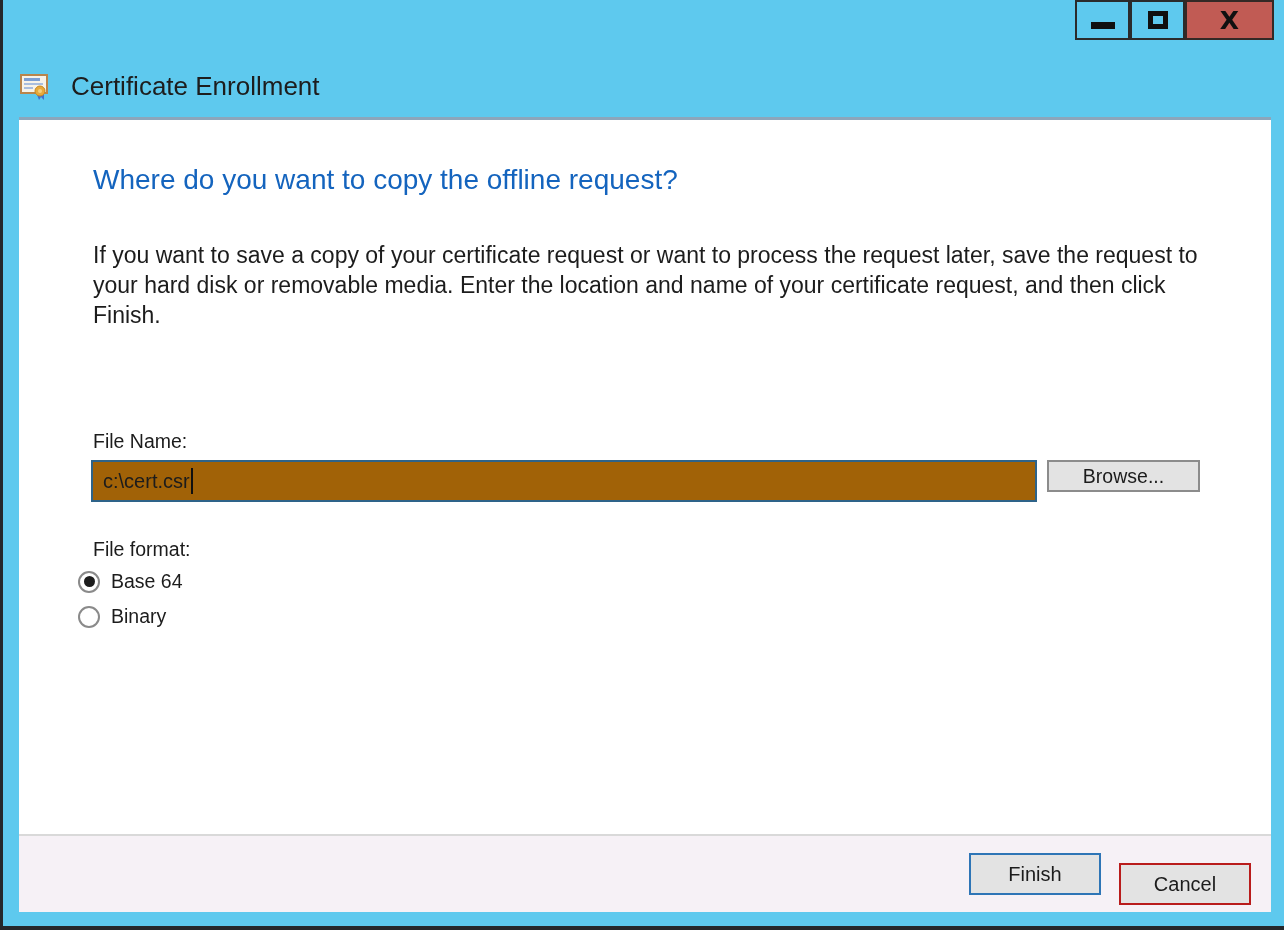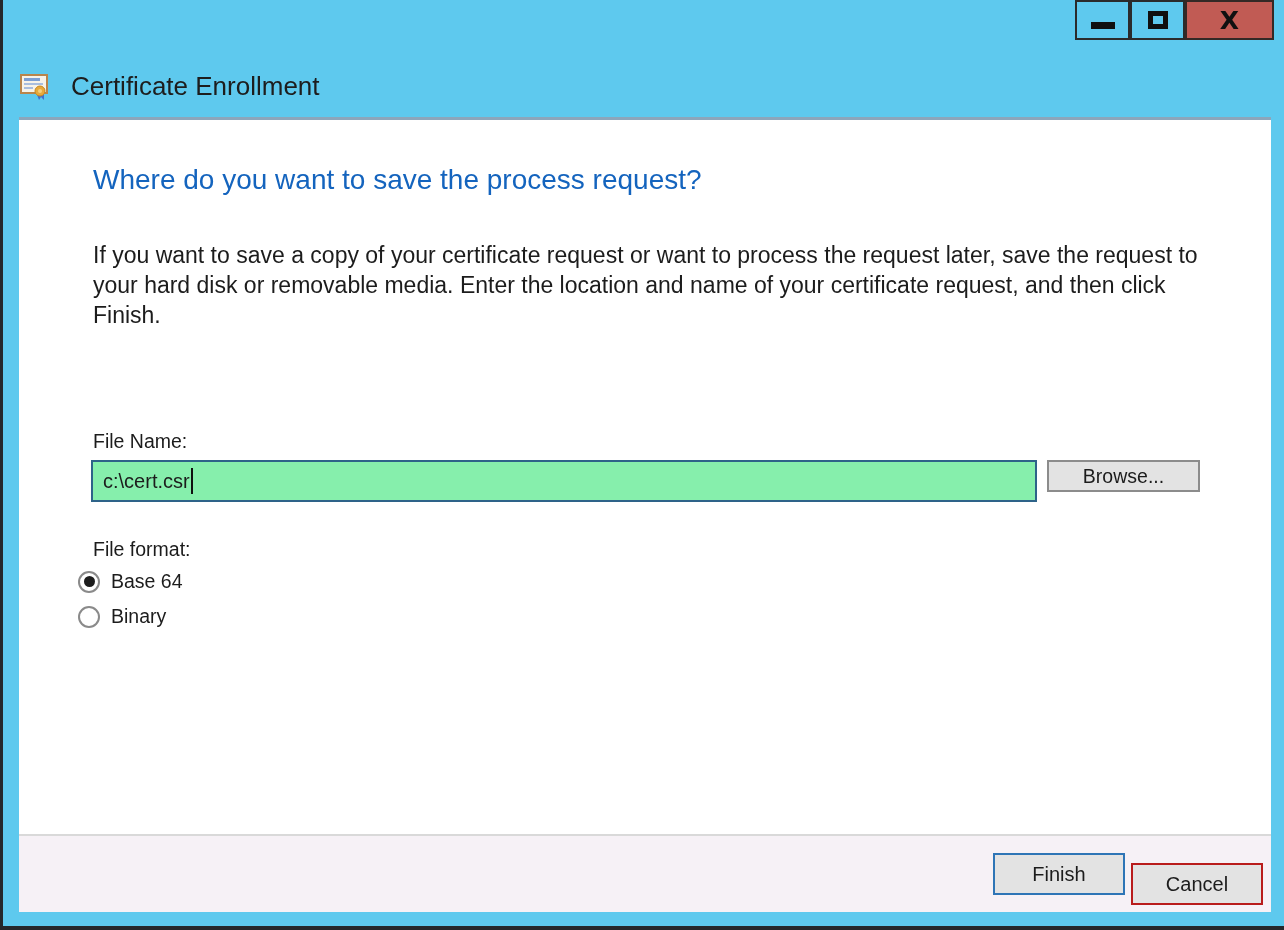--- a/index.html
+++ b/index.html
@@ -60,21 +60,21 @@
   }
 
   .filename-label {
     position: absolute; left: 74px; top: 310px;
     font-size: 19.5px; color: #1c1c1c;
   }
   .filename-input {
     position: absolute; left: 72px; top: 340px;
     width: 946px; height: 42px;
     border: 2px solid #2e6389;
-    background: #86efac;
+    background: #a16207;
     display: flex; align-items: center;
     padding-left: 10px;
     font-size: 20px; color: #1c1c1c;
   }
   .caret {
     display: inline-block; width: 2px; height: 26px;
     background: #101010; margin-left: 1px; vertical-align: middle;
   }
   .browse-btn {
     position: absolute; left: 1028px; top: 340px;
@@ -108,21 +108,21 @@
     background: #1c1c1c; display: none;
   }
   .radio-row.selected .radio-dot { display: block; }
 
   
   .panel-footer {
     height: 78px;
     background: #f6f1f6;
     border-top: 2px solid #d9d9d9;
     display: flex; align-items: center; justify-content: flex-end;
-    gap: 6px; padding-right: 8px;
+    gap: 18px; padding-right: 20px;
   }
   .footer-btn {
     width: 132px; height: 42px;
     background: #e3e3e3;
     font-size: 20px; color: #1c1c1c;
     display: flex; align-items: center; justify-content: center;
     cursor: default;
   }
   .footer-btn.default { border: 2px solid #2e75b6; }
   .footer-btn.normal { border: 2px solid #b91c1c; margin-top: 20px; }
@@ -156,21 +156,21 @@
         <circle cx="21" cy="21" r="5" fill="#e8a93c" stroke="#c78a20" stroke-width="1"></circle>
         <circle cx="21" cy="21" r="2" fill="#f5cf7a"></circle>
       </svg>
     </span>
     <span class="title-text">Certificate Enrollment</span>
   </div>
 
   <div class="panel">
     <div class="panel-main">
 
-      <div class="heading">Where do you want to save the process request?</div>
+      <div class="heading">Where do you want to copy the offline request?</div>
 
       <div class="description">If you want to save a copy of your certificate request or want to process the request later, save the request to your hard disk or removable media. Enter the location and name of your certificate request, and then click Finish.</div>
 
       <div class="filename-label">File Name:</div>
 
       <div class="filename-input">
         <span>c:\cert.csr</span>
           <span class="caret"></span>
       </div>
 

